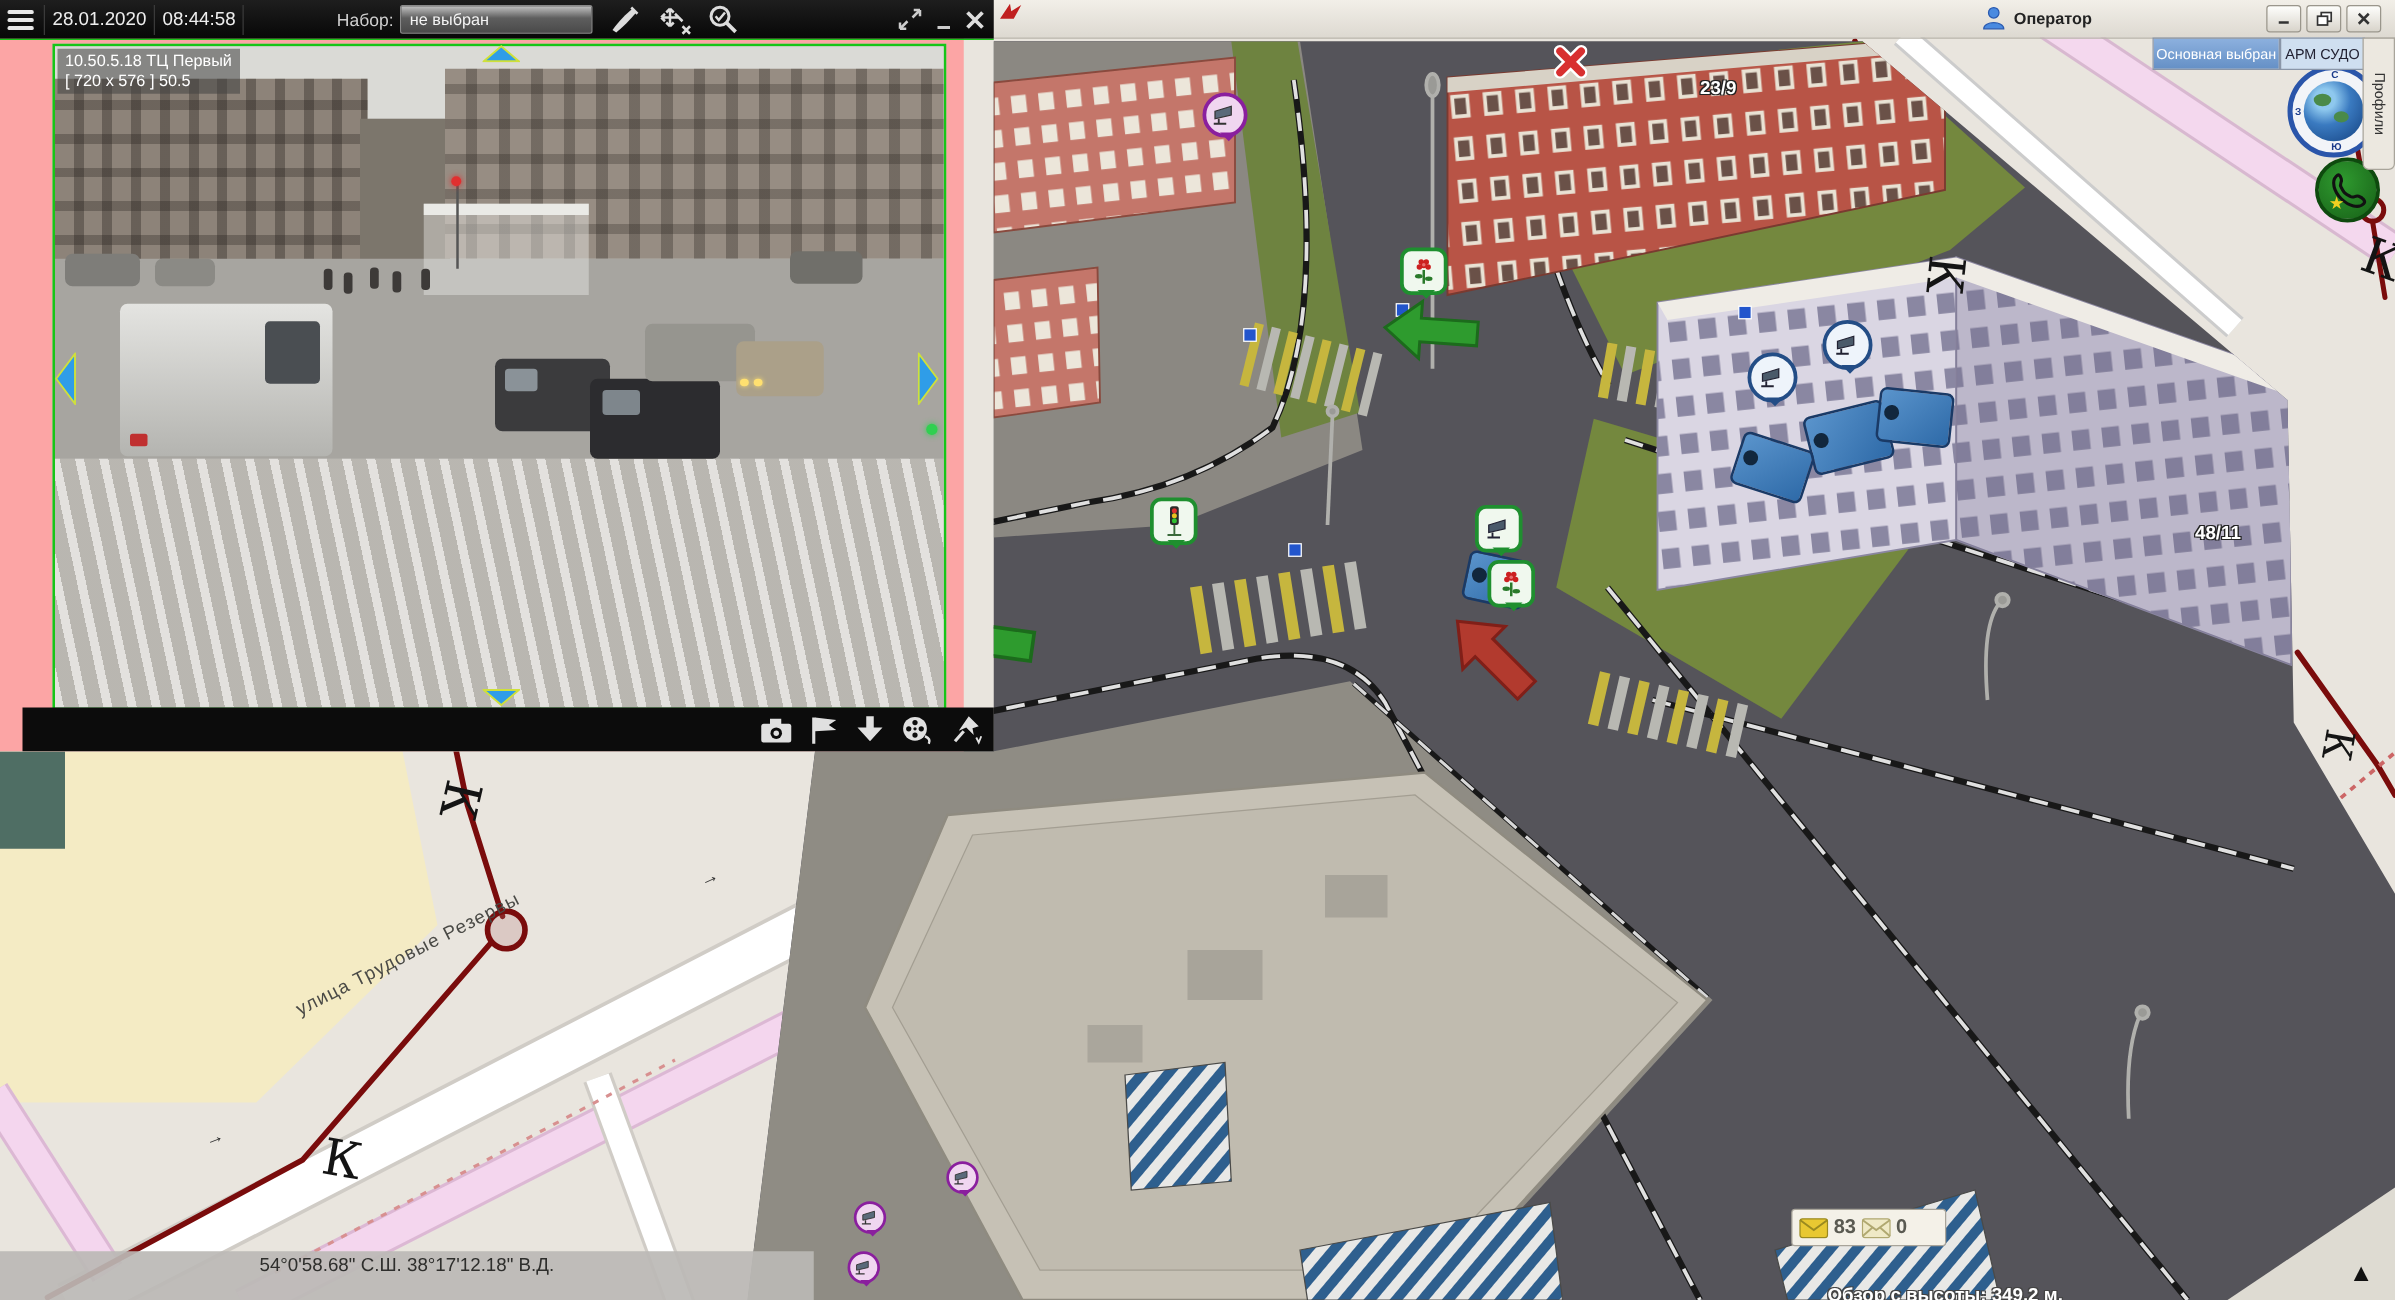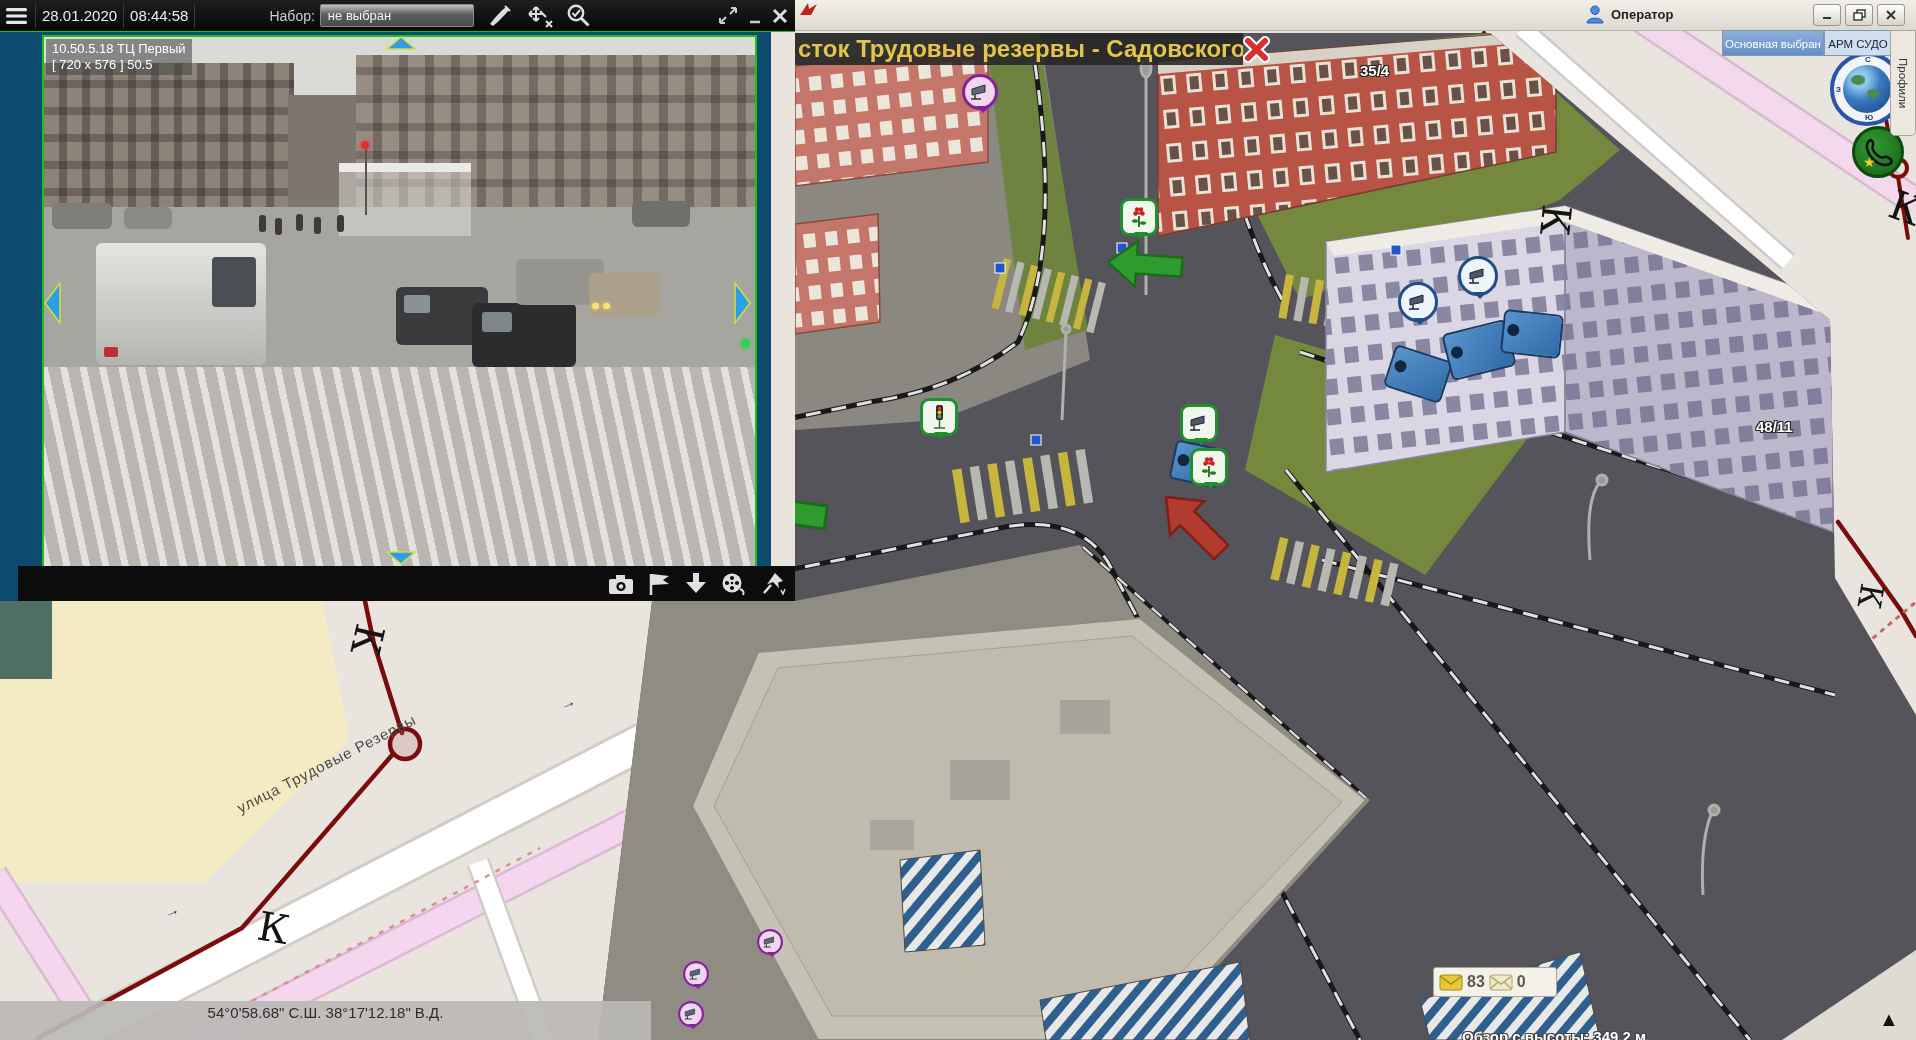--- a/index.html
+++ b/index.html
@@ -81,21 +81,21 @@
     background:#f2f4f8;z-index:4;box-sizing:border-box;}
   .compass .globe{position:absolute;left:9px;top:9px;width:48px;height:48px;border-radius:50%;
     background:radial-gradient(circle at 35% 30%,#8ec8ee 0 18%,#3a7ac0 45%,#1a4a8a 90%);}
   .compass .globe i{position:absolute;border-radius:50%;background:#4a8a4a;}
   .compass b{position:absolute;font-size:8px;color:#1a3a8a;}
   .phone-btn{left:1852px;top:126px;width:52px;height:52px;border-radius:50%;z-index:4;box-sizing:border-box;
     border:3px solid #0e4a0e;background:radial-gradient(circle at 40% 35%,#2f9a2f,#176017);}
   .phone-btn .star{position:absolute;left:8px;bottom:6px;color:#f2d020;font-size:14px;line-height:1;}
 
   
-  .video-win{left:0;top:0;width:771px;height:601px;background:#0c4a6e;z-index:8;}
+  .video-win{left:0;top:0;width:771px;height:601px;background:#fca5a5;z-index:8;}
   .v-toolbar{position:absolute;left:0;top:0;width:795px;height:31px;
     background:linear-gradient(#1e1e1e,#070707);border-bottom:1px solid #17c517;
     display:flex;align-items:center;}
   .v-sep{width:1px;height:24px;background:#3a3a3a;margin:0 6px;}
   .v-text{color:#ededed;font-size:15px;}
   .v-label{color:#cfcfcf;font-size:14px;}
   .v-dropdown{width:152px;height:21px;border:1px solid #8a8a8a;border-radius:2px;margin-left:5px;
     background:linear-gradient(#c2c2c2,#5e5e5e 45%,#4a4a4a);display:flex;align-items:center;}
   .v-dropdown span{color:#f4f4f4;font-size:13px;padding-left:7px;}
   .v-iconbtn{margin-left:12px;}
@@ -287,21 +287,21 @@
 
 <div class="abs street-label">улица Трудовые Резервы</div>
 <div class="abs k-letter" style="left:352px;top:620px;transform:rotate(103deg);">К</div>
 <div class="abs k-letter" style="left:258px;top:908px;transform:rotate(10deg);">К</div>
 <div class="abs k-letter" style="left:1540px;top:200px;transform:rotate(96deg);">К</div>
 <div class="abs k-letter" style="left:1890px;top:188px;transform:rotate(20deg);">К</div>
 <div class="abs k-letter" style="left:1858px;top:580px;transform:rotate(100deg);font-size:32px;">К</div>
 <div class="abs dir-arrow" style="left:164px;top:902px;transform:rotate(-22deg);">→</div>
 <div class="abs dir-arrow" style="left:560px;top:694px;transform:rotate(-24deg);">→</div>
 
-<div class="abs house-label" style="left:1360px;top:62px;">35/4</div>
+<div class="abs house-label" style="left:1360px;top:62px;">23/9</div>
 <div class="abs house-label" style="left:1756px;top:418px;">48/11</div>
 
 <div class="abs cam3d" style="left:1388px;top:352px;width:56px;height:40px;transform:rotate(18deg);"></div>
 <div class="abs cam3d" style="left:1446px;top:326px;width:62px;height:44px;transform:rotate(-14deg);"></div>
 <div class="abs cam3d" style="left:1502px;top:312px;width:56px;height:40px;transform:rotate(6deg);"></div>
 <div class="abs cam3d" style="left:1172px;top:444px;width:46px;height:36px;transform:rotate(12deg);"></div>
 
 <div class="abs balloon bl-purple" style="left:962px;top:74px;">
   <svg class="glyph-cam3" viewBox="0 0 22 18">
     <path d="M3,6 L16,2 L16,9 L3,12 Z" fill="#5a6a7a" stroke="#333" stroke-width="1"></path>
@@ -393,23 +393,20 @@
       </svg>
   <span class="mail-count">83</span>
   <svg width="24" height="17" viewBox="0 0 24 17">
     <rect x="1" y="1" width="22" height="15" rx="2" fill="#efe9c6" stroke="#b0a870"></rect>
     <path d="M1,2 L12,10 L23,2 M1,15 L9,8 M23,15 L15,8" stroke="#b0a870" stroke-width="1.5" fill="none"></path>
       </svg>
   <span class="mail-count">0</span>
 </div>
 <div class="abs collapse-btn">▲</div>
 
-<div class="abs map-titlebar">
-  <span class="map-title">сток Трудовые резервы - Садовского</span>
-</div>
 <div class="abs map-close">
   <svg width="27" height="27" viewBox="0 0 27 27">
     <path d="M5,5 L22,22 M22,5 L5,22" stroke="#fff" stroke-width="10" stroke-linecap="round"></path>
     <path d="M5,5 L22,22 M22,5 L5,22" stroke="#d83030" stroke-width="6" stroke-linecap="round"></path>
       </svg>
 </div>
 
 <div class="abs app-topbar"></div>
 <svg class="abs" style="left:798px;top:1px;z-index:6;" width="22" height="16" viewBox="0 0 22 16">
   <path d="M2,14 L10,2 L11,8 L19,3 L13,14 Z" fill="#c02020"></path>

